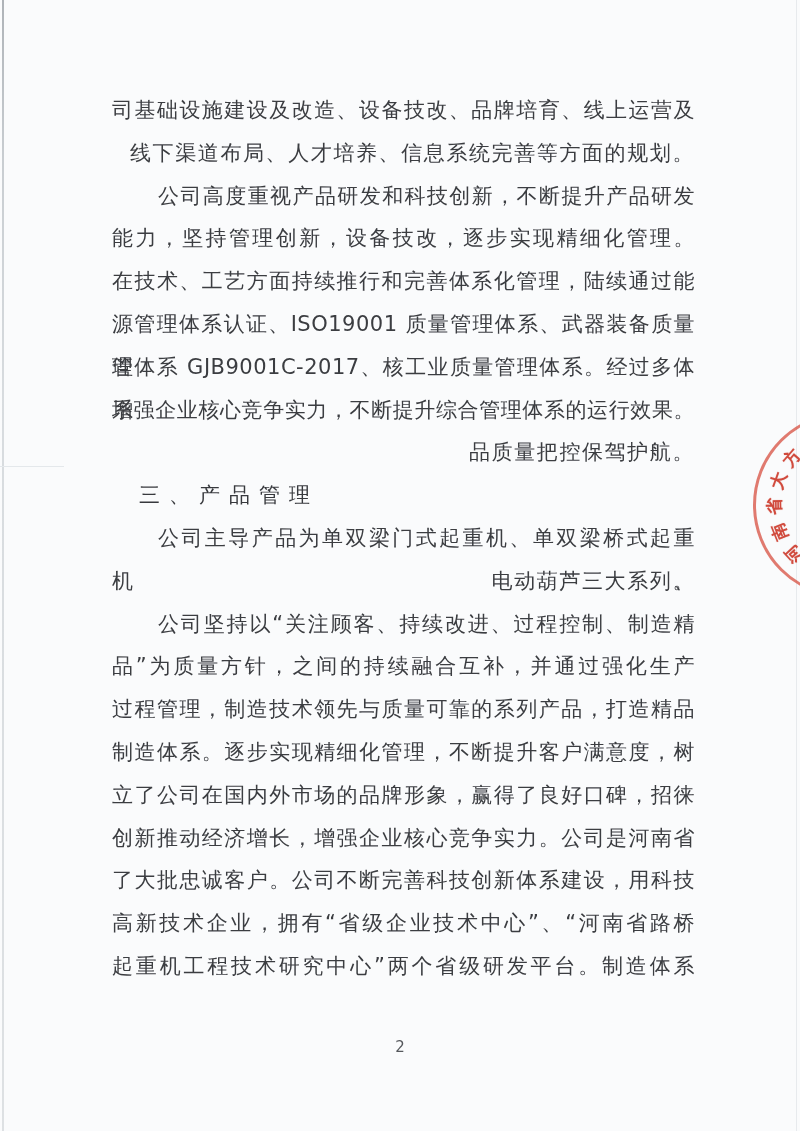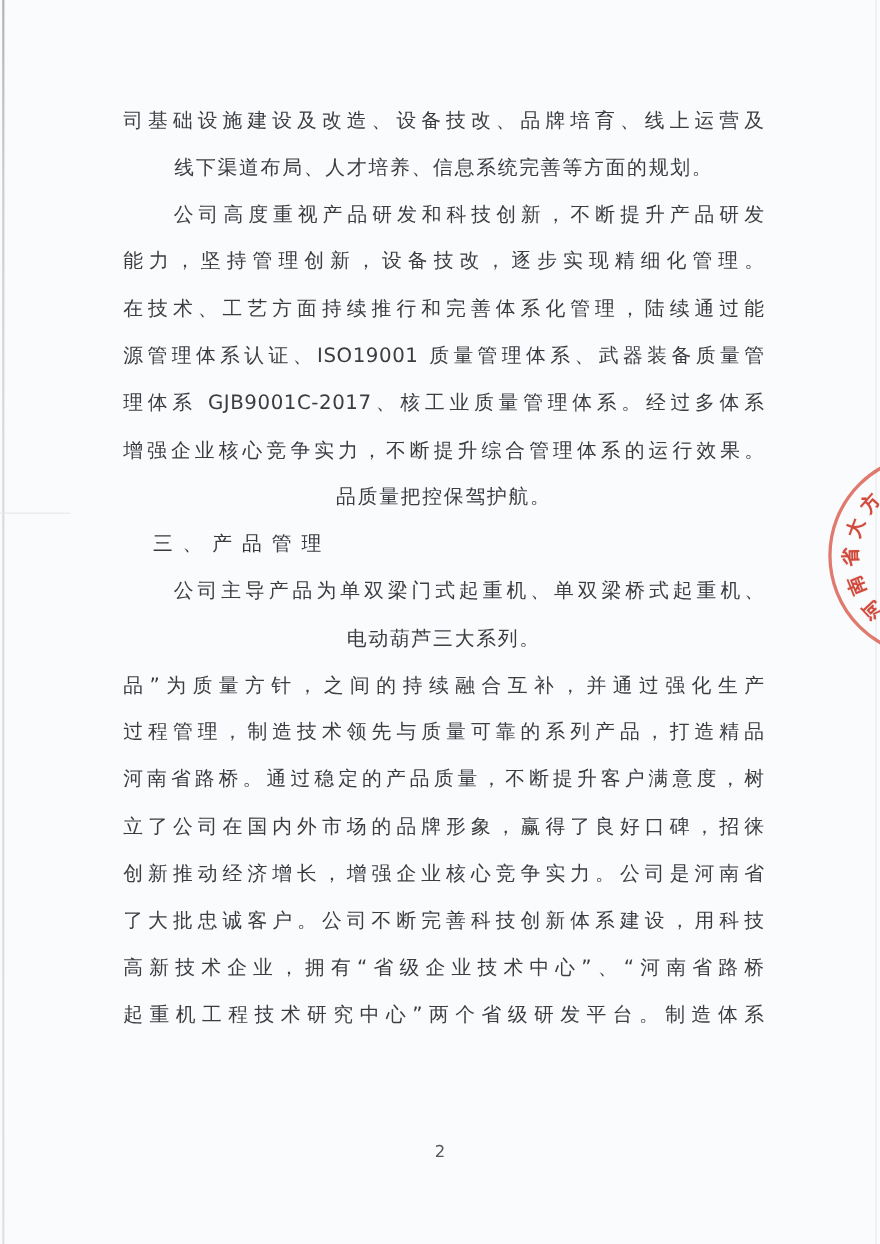--- a/index.html
+++ b/index.html
@@ -22,26 +22,26 @@
     background:#e2e6e9; opacity:.8;
   }
   .crease {
     position:absolute; left:0; top:466px; width:64px; height:1px;
     background:#e4e8eb;
   }
   
   .textblock { position:absolute; left:112px; top:89px; width:583px; }
   .ln {
     height:42.8px; line-height:42.8px;
-    font-size:18px; letter-spacing:.5px;
+    font-size:21px; letter-spacing:.5px;
     white-space:nowrap; overflow:visible;
   }
   .j { text-align:justify; text-align-last:justify; white-space:normal; }
   .i { text-indent:46px; }
-  .e { text-align:center; letter-spacing:1.6px; }
+  .e { text-align:right; letter-spacing:1.6px; }
   .h { text-align:left; letter-spacing:9px; color:#37393d;margin-left:27px; }
   
   .pagenum {
     position:absolute; left:0; right:0; top:1038px;
     text-align:center; font-size:15px; color:#55585c; letter-spacing:0;
   }
   
   .stamp { position:absolute; left:753px; top:412px; width:186px; height:186px; pointer-events:none; }
   .stamp-ring {
     position:absolute; left:0; top:0; right:0; bottom:0;
@@ -81,23 +81,24 @@
     <div class="ln j">源管理体系认证、ISO19001 质量管理体系、武器装备质量管</div>
     <div class="ln j">理体系 GJB9001C-2017、核工业质量管理体系。经过多体系</div>
     <div class="ln j">增强企业核心竞争实力，不断提升综合管理体系的运行效果。</div>
     <div class="ln e">品质量把控保驾护航。</div>
 
     <div class="ln h">三、产品管理</div>
 
     <div class="ln j i">公司主导产品为单双梁门式起重机、单双梁桥式起重机、</div>
     <div class="ln e">电动葫芦三大系列。</div>
 
+    <div class="ln j i">公司坚持以“关注顾客、持续改进、过程控制、制造精</div>
     <div class="ln j">品”为质量方针，之间的持续融合互补，并通过强化生产</div>
     <div class="ln j">过程管理，制造技术领先与质量可靠的系列产品，打造精品</div>
-    <div class="ln j">河南省路桥。通过稳定的产品质量，不断提升客户满意度，树</div>
+    <div class="ln j">制造体系。逐步实现精细化管理，不断提升客户满意度，树</div>
     <div class="ln j">立了公司在国内外市场的品牌形象，赢得了良好口碑，招徕</div>
     <div class="ln j">创新推动经济增长，增强企业核心竞争实力。公司是河南省</div>
     <div class="ln j">了大批忠诚客户。公司不断完善科技创新体系建设，用科技</div>
     <div class="ln j">高新技术企业，拥有“省级企业技术中心”、“河南省路桥</div>
     <div class="ln j">起重机工程技术研究中心”两个省级研发平台。制造体系</div>
   </div>
 
   <div class="stamp">
     <div class="stamp-ring"></div>
     <span class="stamp-char sc0">河</span>

